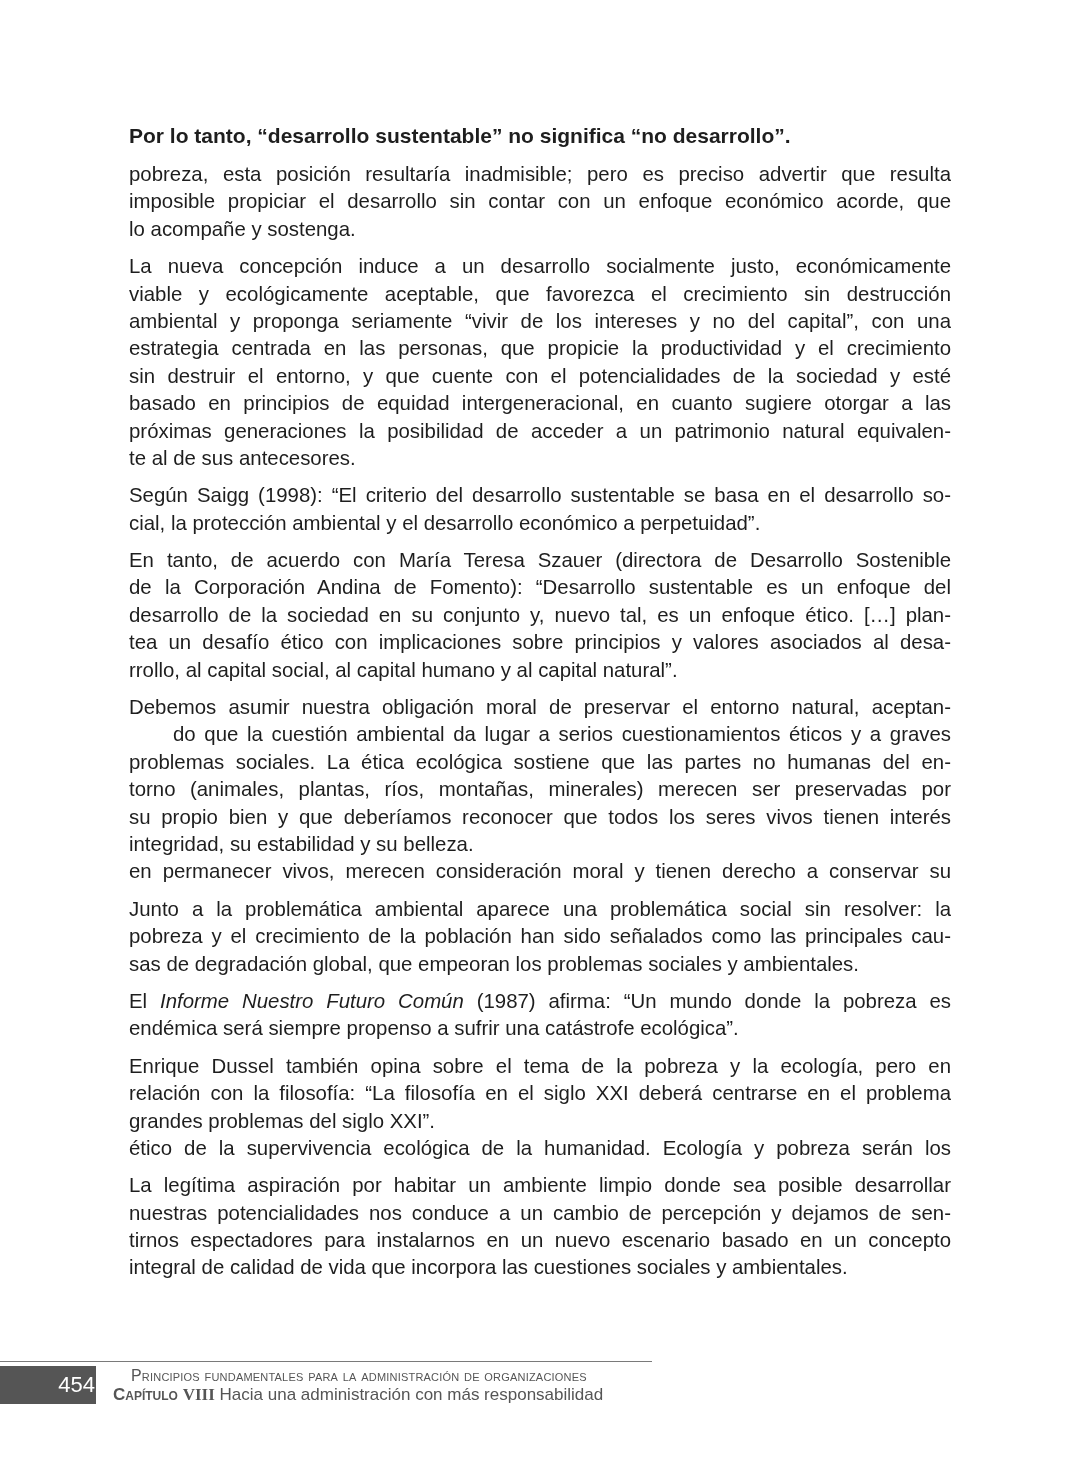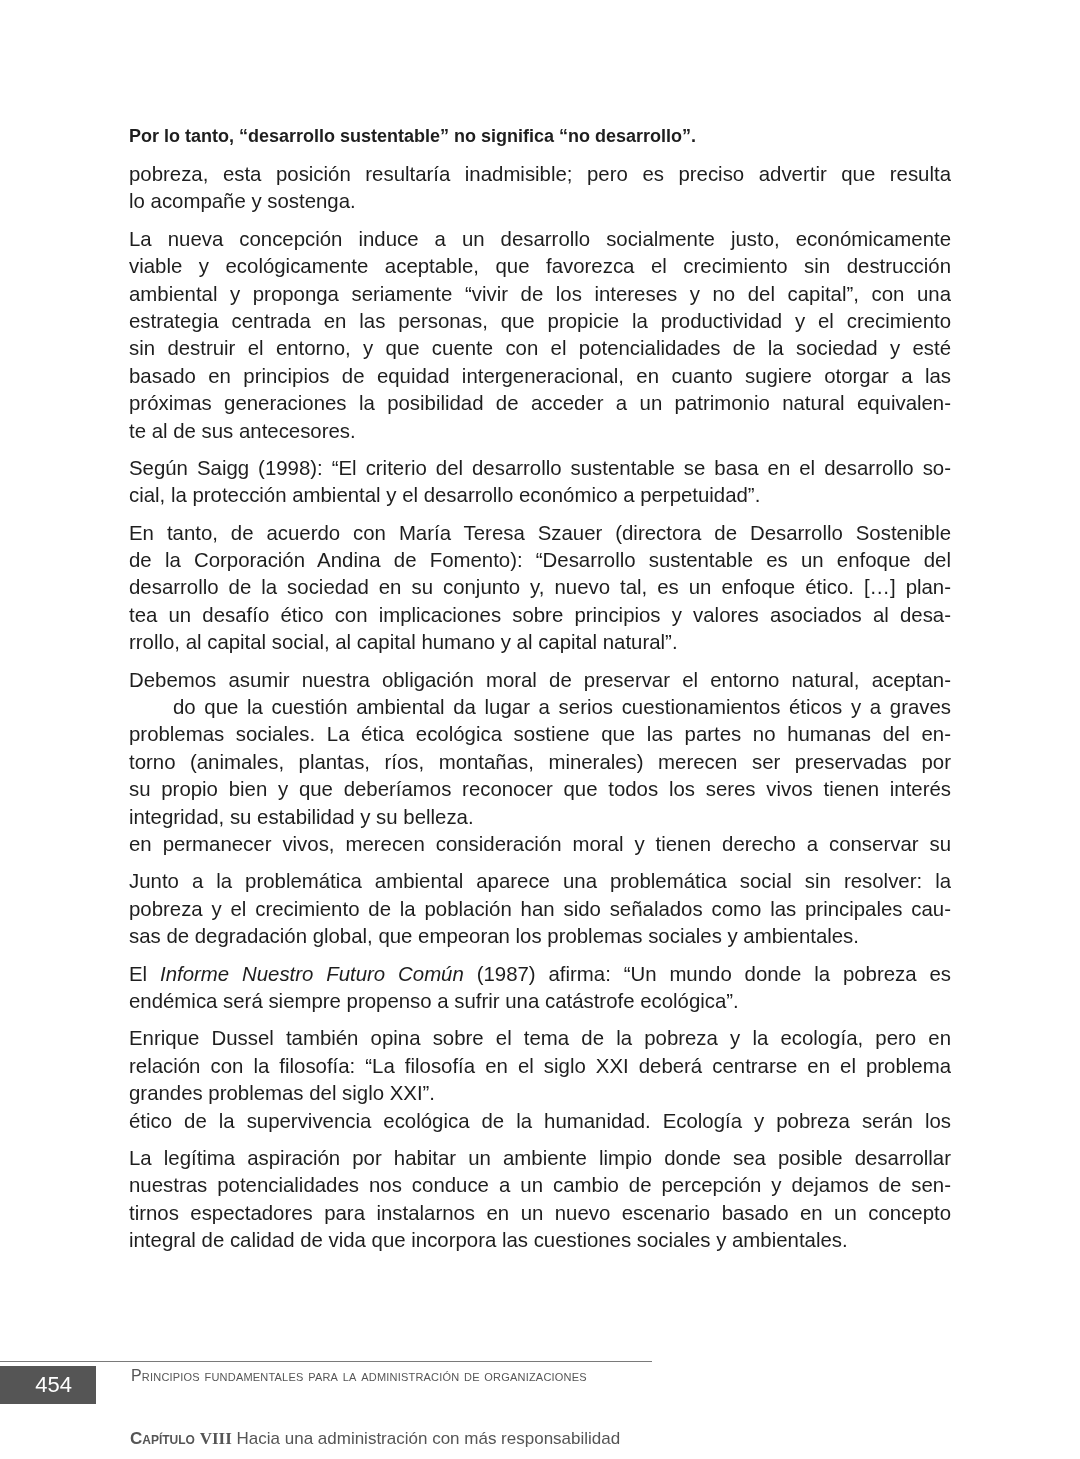--- a/index.html
+++ b/index.html
@@ -1,40 +1,41 @@
 <!DOCTYPE html>
 <html><head>
 <meta charset="utf-8">
 <style>
   html, body { margin:0; padding:0; background:#ffffff; }
   body { width:1080px; height:1459px; position:relative; overflow:hidden;
          font-family:"Liberation Sans", sans-serif; color:#1e1e1e; }
   .content { position:absolute; left:129px; top:121px; width:822px; }
-  .heading { font-weight:bold; font-size:18px; line-height:30px; margin:0 0 10px 0; white-space:nowrap; }
+  .heading { font-weight:bold; font-size:21px; line-height:30px; margin:0 0 10px 0; white-space:nowrap; }
   .para { margin:0 0 10px 0; font-size:20.4px; }
   .line { display:block; height:27.4px; line-height:27.4px; text-align:justify; text-align-last:justify; white-space:nowrap; overflow:visible; }
   .line.last { text-align:left; text-align-last:left; }
   .line span { white-space:normal; }
   em { font-style:italic; }
   .footer-rule { position:absolute; left:0; top:1361px; width:652px; height:1px; background:#7a7a7a; }
   .page-num-box { position:absolute; left:0; top:1366px; width:96px; height:38px; background:#555555;
-                  color:#ffffff; font-size:22px; line-height:38px; text-align:right; box-sizing:border-box; padding-right:24px; }
+                  color:#ffffff; font-size:22px; line-height:38px; text-align:right; box-sizing:border-box; padding-right:1px; }
   .running-head { position:absolute; left:131px; top:1367px; font-size:16px; color:#555555; letter-spacing:0.2px; white-space:nowrap; font-variant:small-caps; text-transform:none; }
-  .running-chapter { position:absolute; left:130px; top:1385px; font-size:17px; color:#555555; white-space:nowrap;margin-top:44px; }
+  .running-chapter { position:absolute; left:113px; top:1385px; font-size:17px; color:#555555; white-space:nowrap; }
   .running-chapter .cap { font-variant:small-caps; font-weight:bold; }
   .running-chapter .roman { font-family:"Liberation Serif", serif; font-weight:bold; }
 </style>
 </head>
 <body>
 
 <div class="content">
   <p class="heading">Por lo tanto, “desarrollo sustentable” no significa “no desarrollo”.</p>
 
   <div class="para">
     <span class="line" style="white-space: normal; overflow: hidden;">pobreza, esta posición resultaría inadmisible; pero es preciso advertir que resulta</span>
+    <span class="line" style="white-space: normal; overflow: hidden;">imposible propiciar el desarrollo sin contar con un enfoque económico acorde, que</span>
     <span class="line last">lo acompañe y sostenga.</span>
   </div>
 
   <div class="para">
     <span class="line" style="white-space: normal; overflow: hidden;">La nueva concepción induce a un desarrollo socialmente justo, económicamente</span>
     <span class="line" style="white-space: normal; overflow: hidden;">viable y ecológicamente aceptable, que favorezca el crecimiento sin destrucción</span>
     <span class="line" style="white-space: normal; overflow: hidden;">ambiental y proponga seriamente “vivir de los intereses y no del capital”, con una</span>
     <span class="line" style="white-space: normal; overflow: hidden;">estrategia centrada en las personas, que propicie la productividad y el crecimiento</span>
     <span class="line" style="white-space: normal; overflow: hidden;">sin destruir el entorno, y que cuente con el potencialidades de la sociedad y esté</span>
     <span class="line" style="white-space: normal; overflow: hidden;">basado en principios de equidad intergeneracional, en cuanto sugiere otorgar a las</span>

